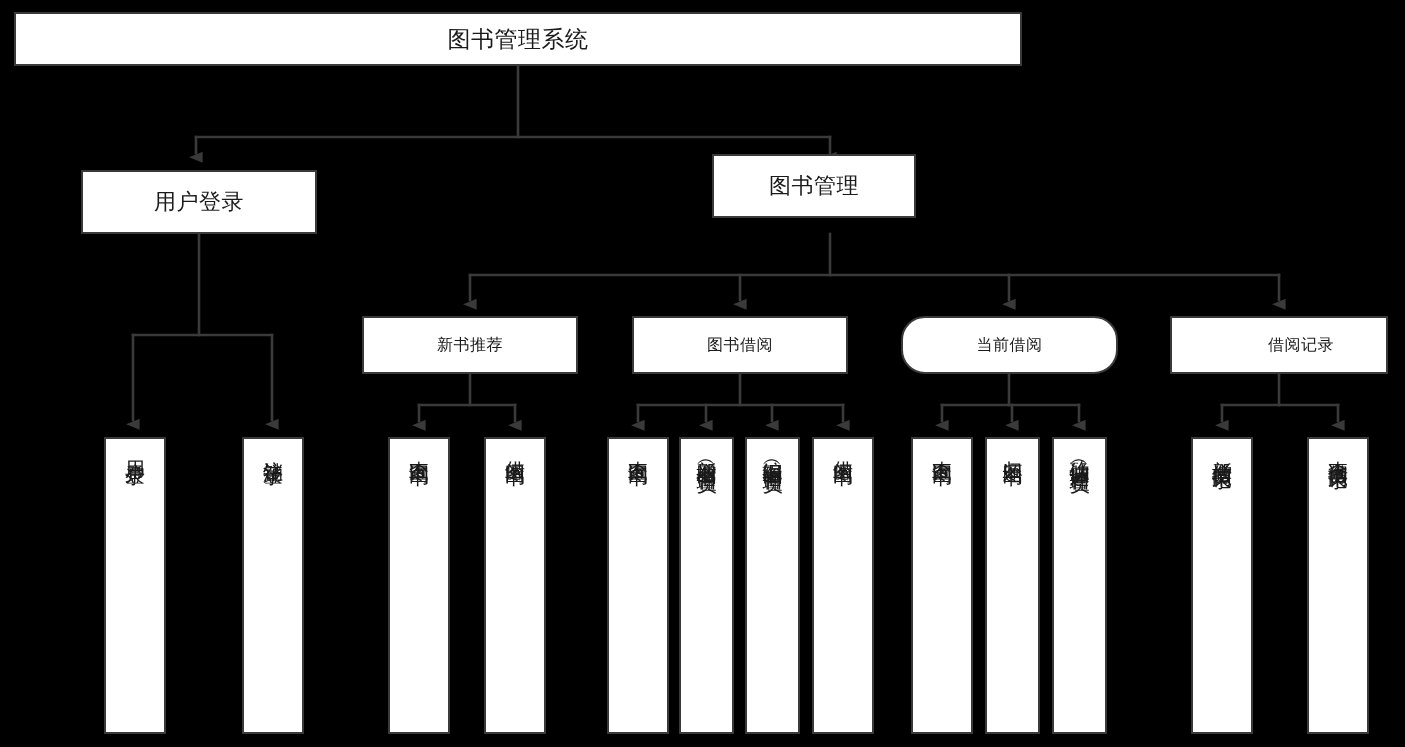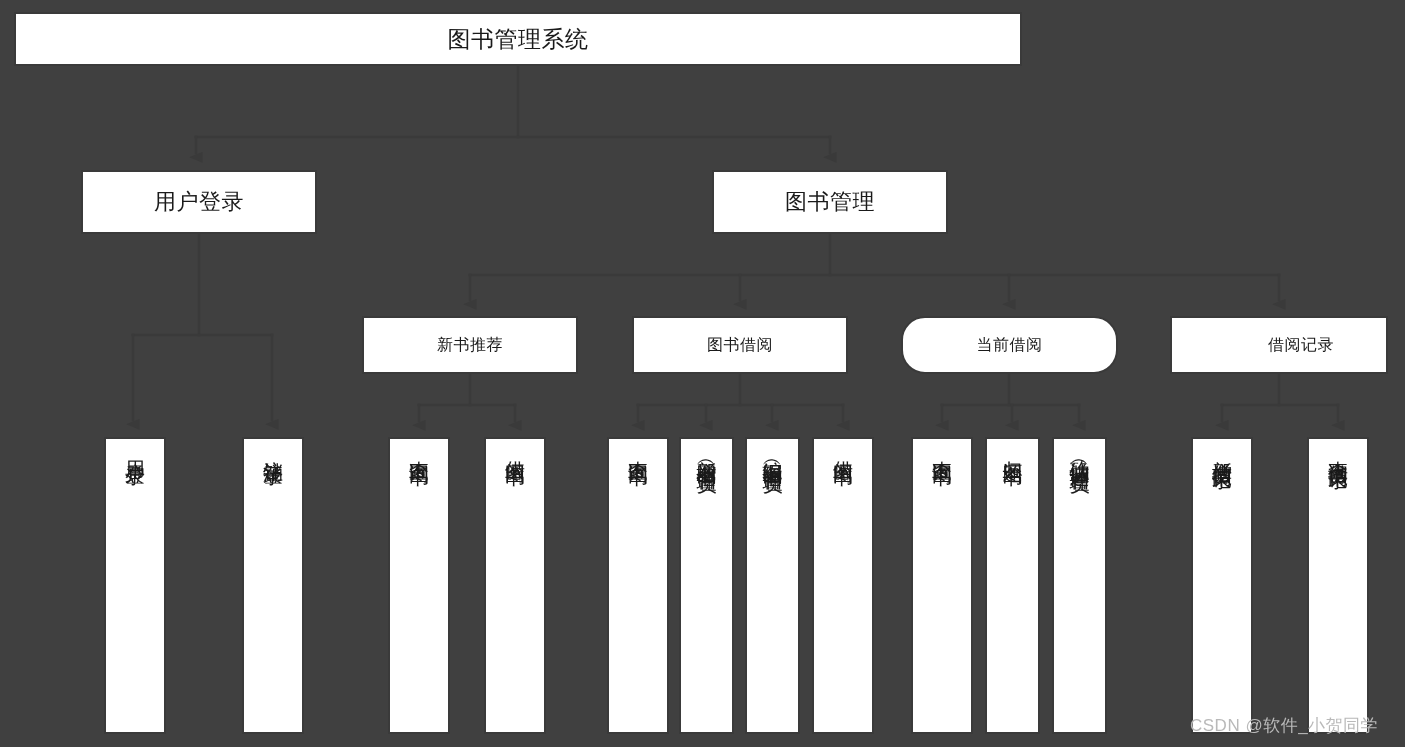--- a/index.html
+++ b/index.html
@@ -7,21 +7,21 @@
     padding: 0;
     background: #ffffff;
   }
   body {
     font-family: "Liberation Sans", "DejaVu Sans", sans-serif;
   }
   #canvas {
     position: relative;
     width: 1405px;
     height: 747px;
-    background: #404040;
+    background: #000000;
     overflow: hidden;
   }
   #wires {
     position: absolute;
     left: 0;
     top: 0;
     width: 1405px;
     height: 747px;
     pointer-events: none;
   }
@@ -122,21 +122,21 @@
     </g>
   </svg>
 
   <div id="nodes">
       <div class="node lvl-root horiz" style="left: 14px; top: 12px; width: 1008px; height: 54px;">
         <span class="lbl">图书管理系统</span>
       </div>
       <div class="node lvl-2 horiz" style="left: 81px; top: 170px; width: 236px; height: 64px;">
         <span class="lbl">用户登录</span>
       </div>
-      <div class="node lvl-2 horiz" style="left: 712px; top: 170px; width: 236px; height: 64px;">
+      <div class="node lvl-2 horiz" style="left: 712px; top: 154px; width: 204px; height: 64px;">
         <span class="lbl">图书管理</span>
       </div>
       <div class="node lvl-3 horiz" style="left: 362px; top: 316px; width: 216px; height: 58px;">
         <span class="lbl">新书推荐</span>
       </div>
       <div class="node lvl-3 horiz" style="left: 632px; top: 316px; width: 216px; height: 58px;">
         <span class="lbl">图书借阅</span>
       </div>
       <div class="node lvl-3 horiz" style="left: 901px; top: 316px; width: 217px; height: 58px; border-radius: 24px;">
         <span class="lbl">当前借阅</span>
@@ -178,15 +178,14 @@
         <span class="lbl">确认归还（管理员）</span>
       </div>
       <div class="node lvl-leaf vert" style="left: 1191px; top: 437px; width: 62px; height: 297px;">
         <span class="lbl">新增借阅记录</span>
       </div>
       <div class="node lvl-leaf vert" style="left: 1307px; top: 437px; width: 62px; height: 297px;">
         <span class="lbl">查询借阅记录</span>
       </div>
     </div>
 
-  <div class="watermark" style="left: 1190px; top: 714px; color: rgb(185, 185, 185);">CSDN @软件_小贺同学</div>
 
 </div>
 
 </body></html>

